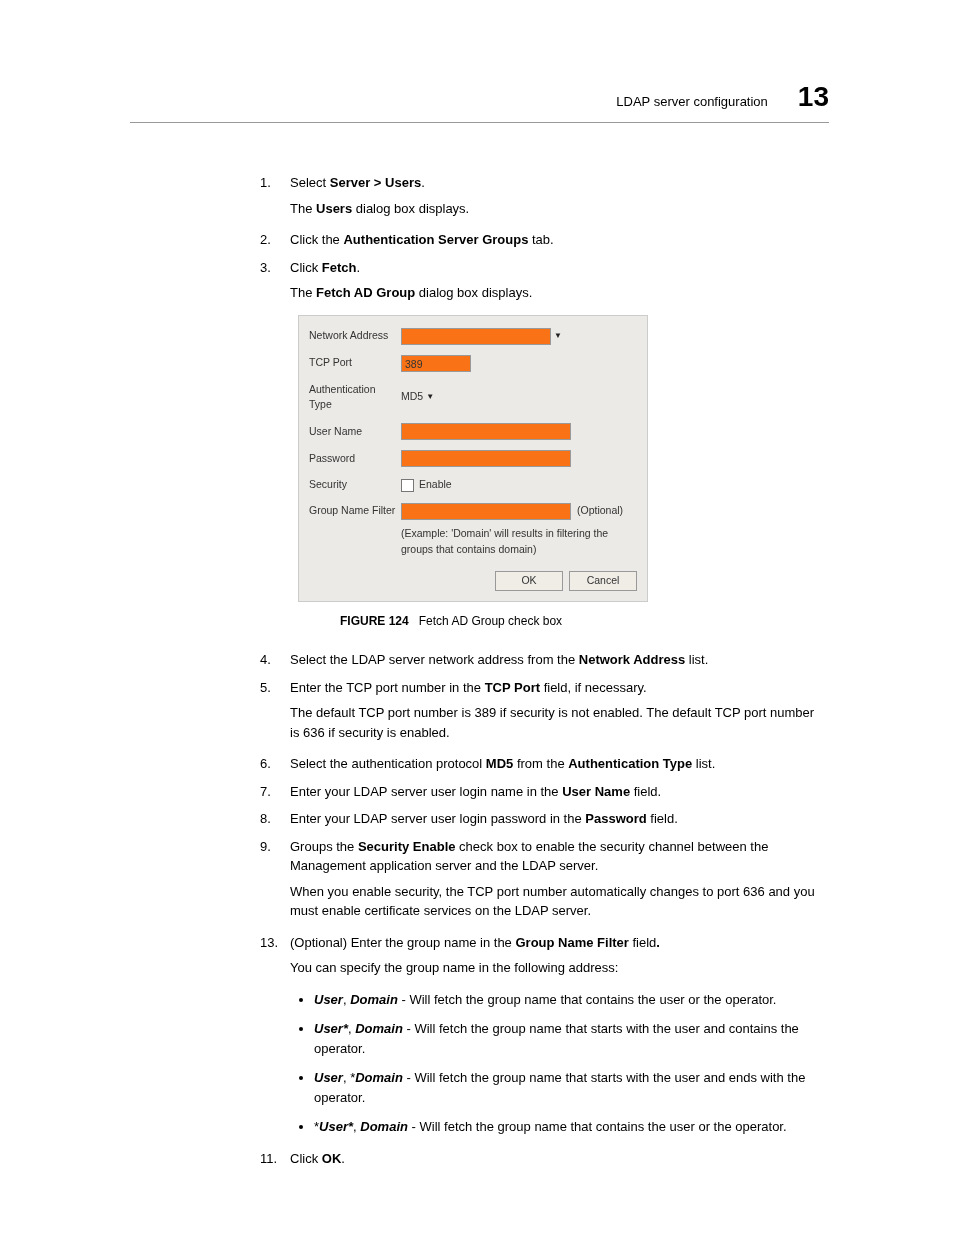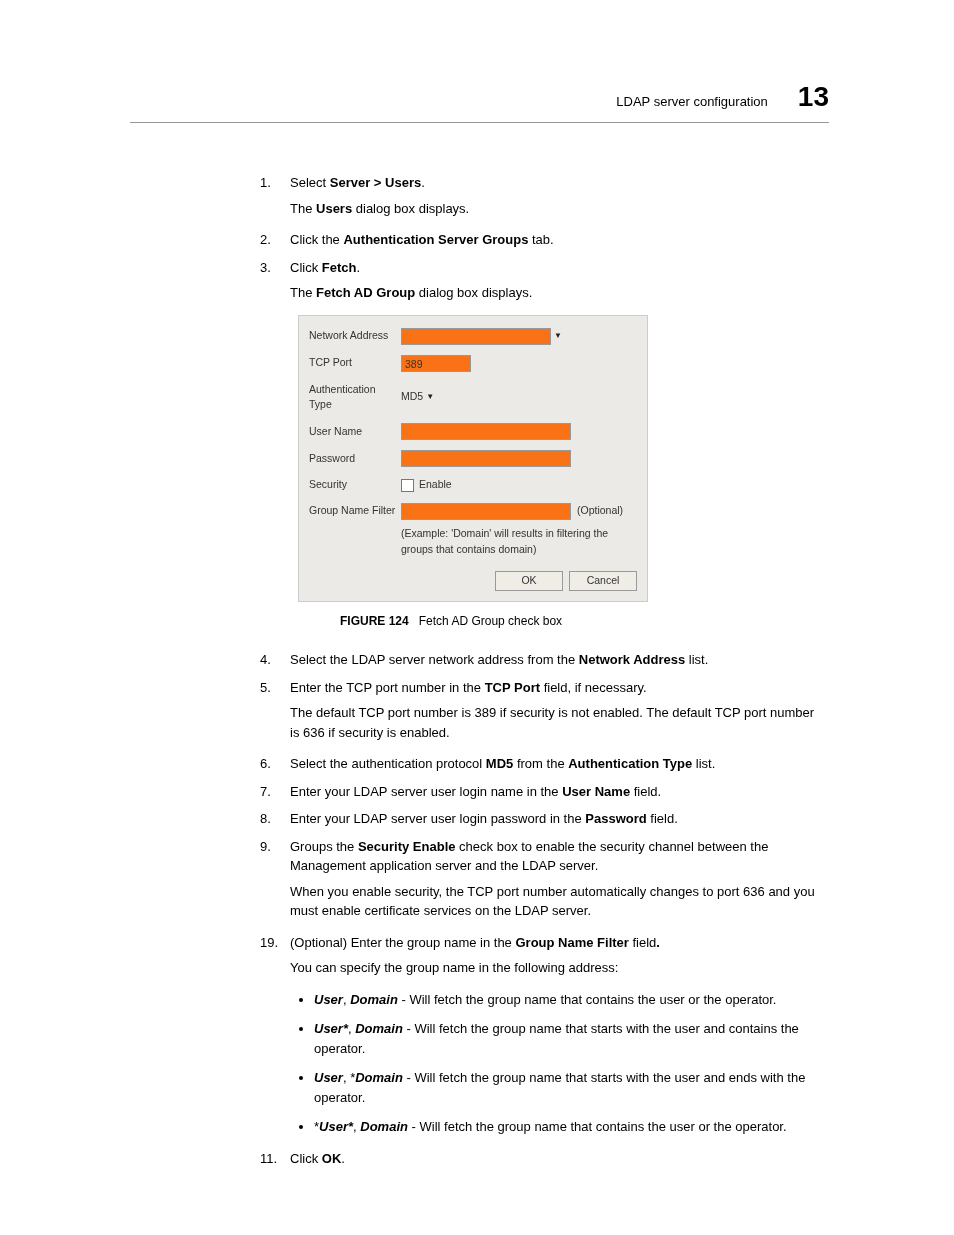--- a/index.html
+++ b/index.html
@@ -269,21 +269,21 @@
         <span><span>Enter your LDAP server user login password in the </span><span class="bold">Password</span><span> field.</span></span>
       </li>
 
       <li>
         <span class="num">9.</span>
         <span><span>Groups the </span><span class="bold">Security Enable</span><span> check box to enable the security channel between the Management application server and the LDAP server.</span></span>
         <p>When you enable security, the TCP port number automatically changes to port 636 and you must enable certificate services on the LDAP server.</p>
       </li>
 
       <li>
-        <span class="num">19.</span>
+        <span class="num">13.</span>
         <span><span>(Optional) Enter the group name in the </span><span class="bold">Group Name Filter</span><span> field</span><span class="bold">.</span></span>
         <p>You can specify the group name in the following address:</p>
         <ul class="bullets">
           <li><span class="italic">User</span><span>, </span><span class="italic">Domain</span><span> - Will fetch the group name that contains the user or the operator.</span></li>
           <li><span class="italic">User*</span><span>, </span><span class="italic">Domain</span><span> - Will fetch the group name that starts with the user and contains the operator.</span></li>
           <li><span class="italic">User</span><span>, *</span><span class="italic">Domain</span><span> - Will fetch the group name that starts with the user and ends with the operator.</span></li>
           <li><span>*</span><span class="italic">User*</span><span>, </span><span class="italic">Domain</span><span> - Will fetch the group name that contains the user or the operator.</span></li>
         </ul>
       </li>
 

